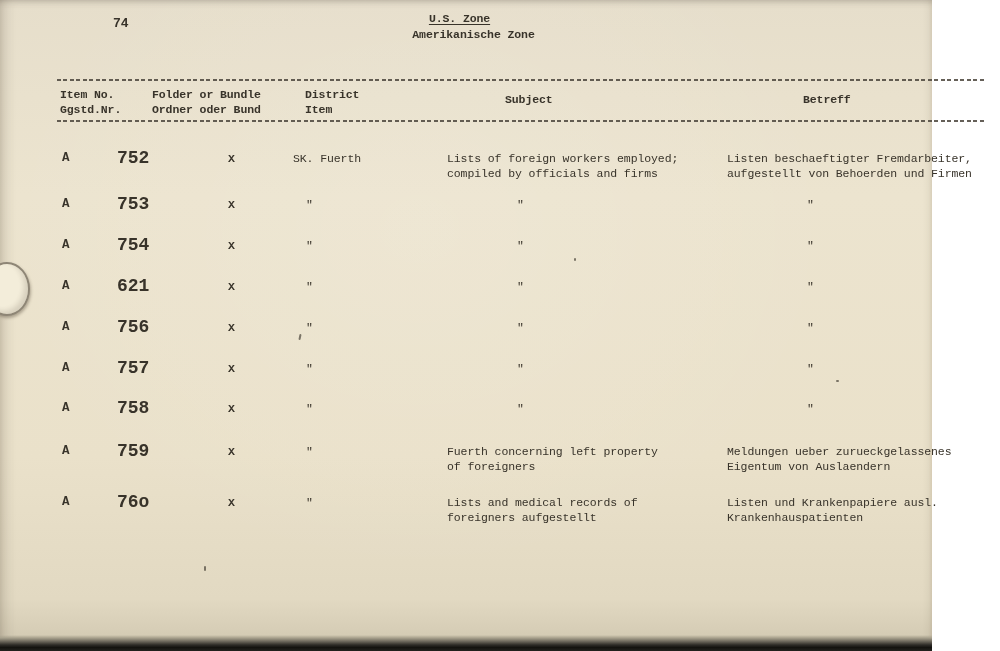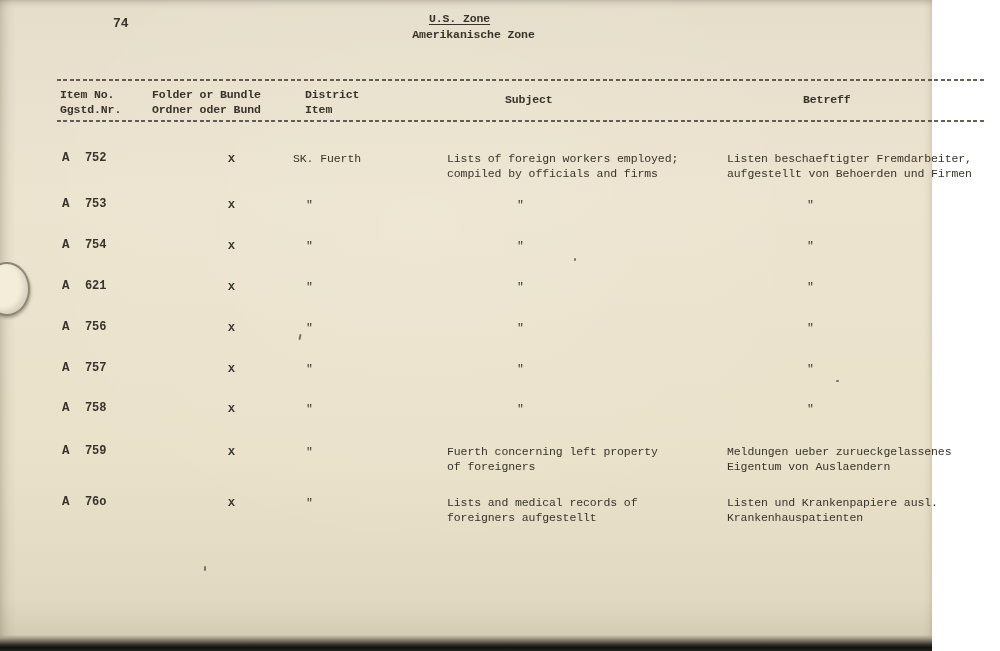--- a/index.html
+++ b/index.html
@@ -87,21 +87,21 @@
   .r7 { top: 444px; }
   .r8 { top: 495px; }
 
   .c {
     position: absolute;
     top: 0;
     white-space: pre-line;
     line-height: 15px;
   }
   .c.item     { left: 62px;  font-size: 12.5px; font-weight: bold; }
-  .c.no       { left: 85px; font-size: 12px; font-weight: bold; }
+  .c.no       { left: 117px; font-size: 18px; font-weight: bold; }
   .c.folder   { left: 228px; font-weight: bold; }
   .c.district { left: 293px; }
   .c.subject  { left: 447px; width: 272px; }
   .c.betreff  { left: 727px; width: 262px; }
 
   .c.district.ditto { left: 306px; }
   .c.subject.ditto  { left: 517px; }
   .c.betreff.ditto  { left: 807px; }
 
   .notch {

